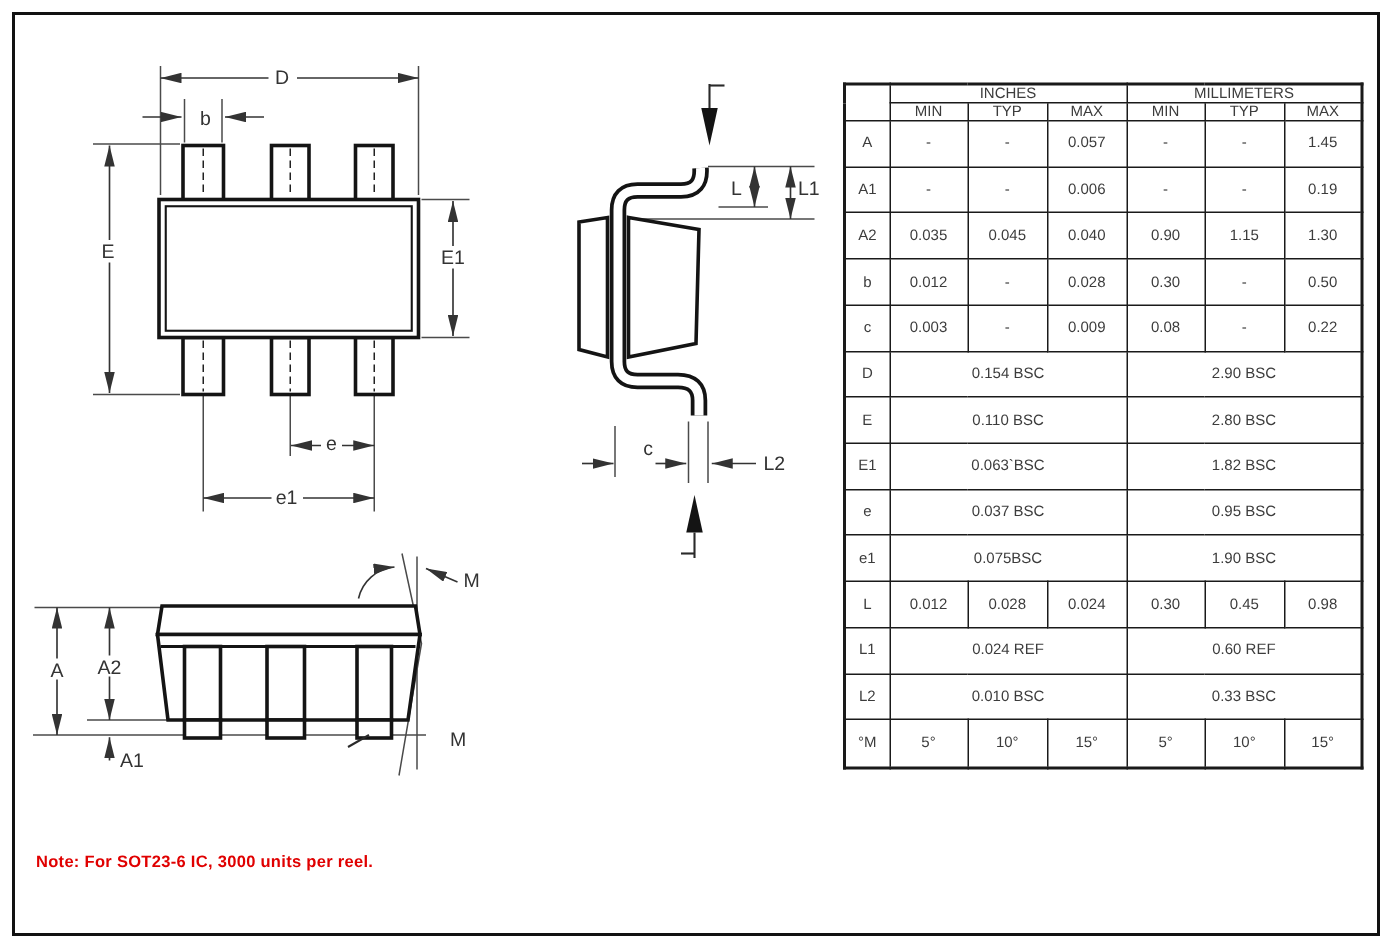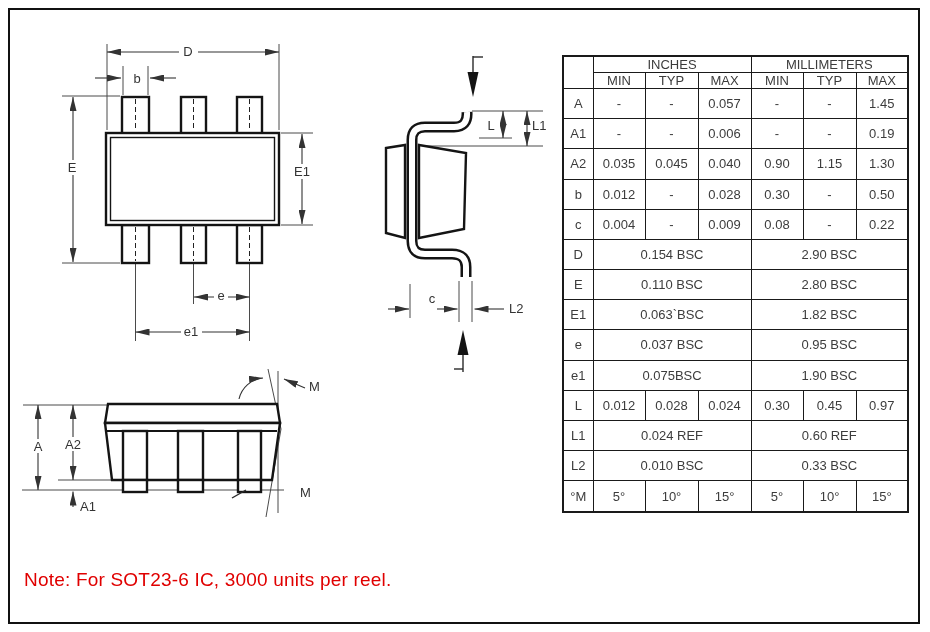--- a/index.html
+++ b/index.html
@@ -11,26 +11,26 @@
   
   .b   {fill:#fff;stroke:#141414;stroke-width:2.4;stroke-linejoin:miter;}
   .t   {fill:none;stroke:#4a4a4a;stroke-width:1;}
   .t2  {fill:none;stroke:#2a2a2a;stroke-width:1.4;}
   .dsh {fill:none;stroke:#222;stroke-width:1;stroke-dasharray:5 3;}
   .dim {fill:none;stroke:#333;stroke-width:1.1;}
   .lbl {font:13px "Liberation Sans",sans-serif;fill:#333;}
   .wbg {fill:#fff;}
   
   #dim-table{position:absolute;left:562px;top:55px;width:345px;height:458px;
-        border-collapse:collapse;table-layout:fixed;font-size:13px;color:#3c3c3c;
+        border-collapse:collapse;table-layout:fixed;font-size:10px;color:#3c3c3c;
         border:2px solid #1a1a1a;}
   #dim-table td{border:1px solid #1a1a1a;text-align:center;padding:0;
         vertical-align:middle;overflow:hidden;white-space:nowrap;}
-  #reel-note{position:absolute;left:24px;top:569px;font-weight:normal;
-        font-size:19px;letter-spacing:.2px;}
+  #reel-note{position:absolute;left:24px;top:569px;font-weight:bold;
+        font-size:11px;letter-spacing:.2px;}
 </style>
 </head>
 <body>
 
 <div id="page">
   <div id="page-border"></div>
 
   <svg id="drawings" width="560" height="560" viewBox="0 0 560 560">
     <defs>
       <marker id="ah" viewBox="0 0 12 6" refX="12" refY="3" markerWidth="14" markerHeight="7" orient="auto-start-reverse" markerUnits="userSpaceOnUse">
@@ -248,21 +248,21 @@
           <td>b</td>
           <td>0.012</td>
           <td>-</td>
           <td>0.028</td>
           <td>0.30</td>
           <td>-</td>
           <td>0.50</td>
         </tr>
         <tr>
           <td>c</td>
-          <td>0.004</td>
+          <td>0.003</td>
           <td>-</td>
           <td>0.009</td>
           <td>0.08</td>
           <td>-</td>
           <td>0.22</td>
         </tr>
         <tr>
           <td>D</td>
           <td colspan="3">0.154 BSC</td>
           <td colspan="3">2.90 BSC</td>
@@ -287,21 +287,21 @@
           <td colspan="3">0.075BSC</td>
           <td colspan="3">1.90 BSC</td>
         </tr>
         <tr>
           <td>L</td>
           <td>0.012</td>
           <td>0.028</td>
           <td>0.024</td>
           <td>0.30</td>
           <td>0.45</td>
-          <td>0.97</td>
+          <td>0.98</td>
         </tr>
         <tr>
           <td>L1</td>
           <td colspan="3">0.024 REF</td>
           <td colspan="3">0.60 REF</td>
         </tr>
         <tr>
           <td>L2</td>
           <td colspan="3">0.010 BSC</td>
           <td colspan="3">0.33 BSC</td>

